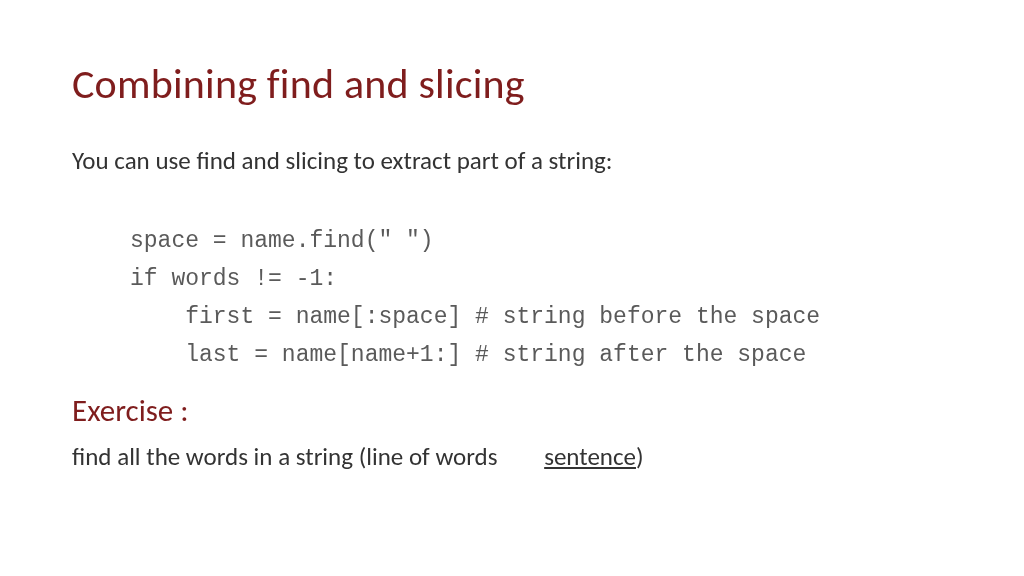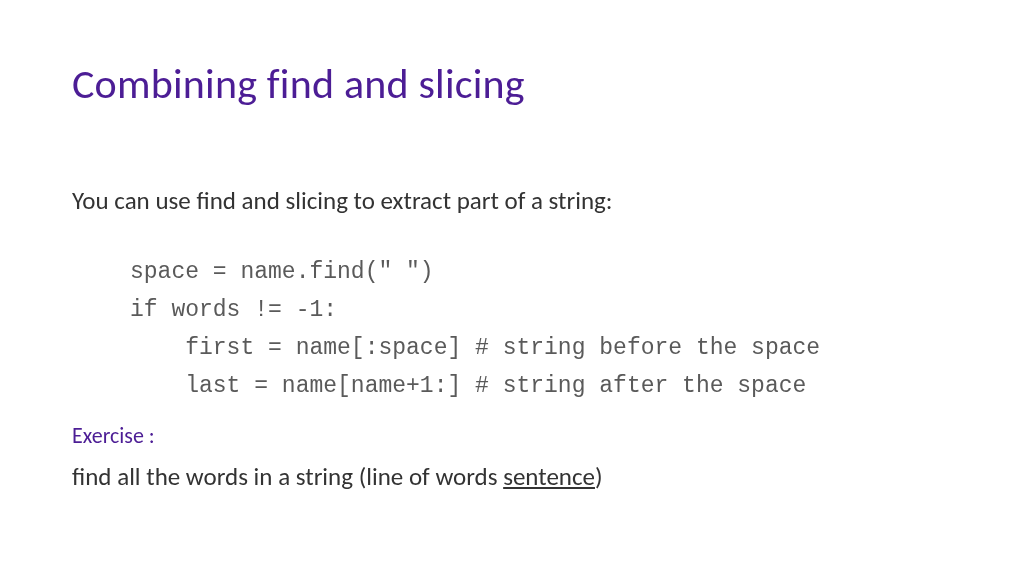--- a/index.html
+++ b/index.html
@@ -12,49 +12,50 @@
       height: 576px;
       background: #ffffff;
       font-family: Calibri, 'Segoe UI', Arial, sans-serif;
       color: #3a3a3a;
       padding: 58px 72px;
       overflow: hidden;
     }
     .title {
       font-size: 42px;
       font-weight: 400;
-      color: #4c1d95;
-      margin-bottom: 76px;
+      color: #7f1d1d;
+      margin-bottom: 36px;
       letter-spacing: 0.2px;
     }
     .intro {
       font-size: 25px;
       color: #333333;
-      margin-bottom: 0;
+      margin-bottom: 9px;
     }
     .code-block {
       font-family: 'Courier New', Courier, monospace;
       font-size: 23px;
       color: #5a5a5a;
       line-height: 1.65;
       margin-left: 58px;
       margin-bottom: 16px;
       white-space: pre;
     }
     .exercise-label {
-      font-size: 22px;
-      color: #4c1d95;
+      font-size: 31px;
+      color: #7f1d1d;
       margin-bottom: 12px;
     }
     .exercise-text {
       font-size: 25px;
       color: #333333;
     }
     .underline {
       text-decoration: underline;
+      margin-left: 41px;
     }
   </style>
 </head>
 <body>
 
 <h1 class="title">Combining find and slicing</h1>
 
 <p class="intro">You can use find and slicing to extract part of a string:</p>
 
 <div class="code-block">

